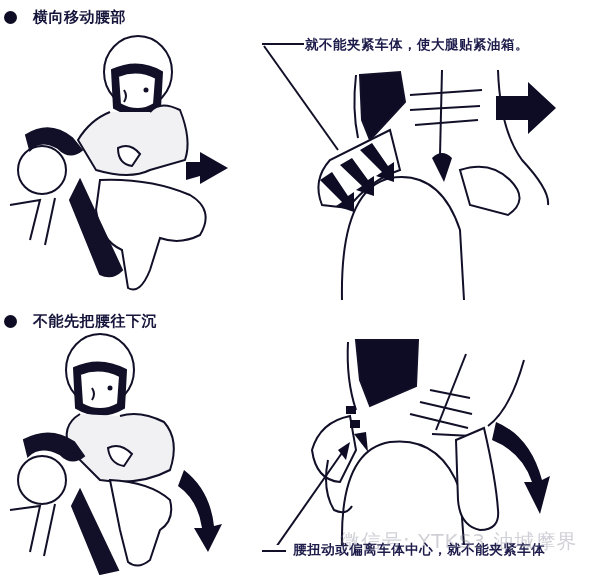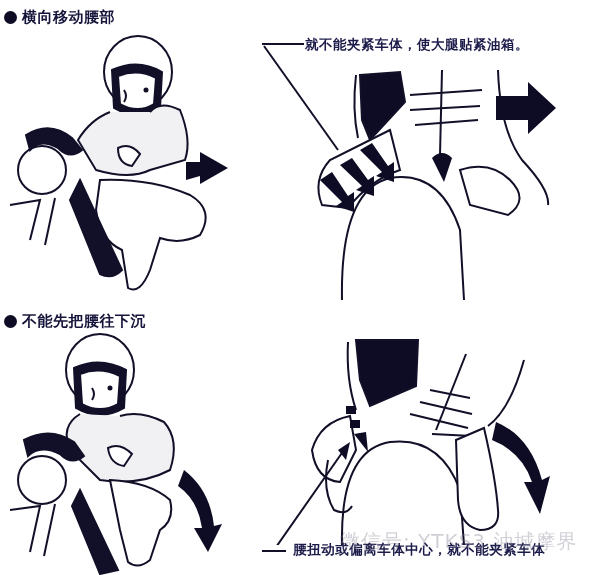--- a/index.html
+++ b/index.html
@@ -1,19 +1,19 @@
 <!DOCTYPE html>
 <html><head>
 <meta charset="utf-8">
 <style>
   html, body { margin: 0; padding: 0; background: #ffffff; }
   body { width: 600px; height: 575px; position: relative; overflow: hidden;
          font-family: "DejaVu Sans", sans-serif; color: #1b1a3c; }
   .panel { position: absolute; }
-  .heading { position: absolute; display: flex; align-items: center; gap: 5px;
+  .heading { position: absolute; display: flex; align-items: center; gap: 16px;
              font-weight: bold; font-size: 15px; color: #15143a; letter-spacing: 0.5px; }
   .bullet { width: 13px; height: 13px; border-radius: 50%; background: #0d0c24; display: inline-block; }
   .caption { position: absolute; font-size: 13.5px; font-weight: bold; color: #1c1b4a;
              font-family: "DejaVu Serif", serif; white-space: nowrap; letter-spacing: 0.5px; }
   .watermark { position: absolute; font-size: 20px; color: rgba(120,120,140,0.35);
                white-space: nowrap; letter-spacing: 1px; }
   svg { position: absolute; left: 0; top: 0; }
 </style>
 </head>
 <body>

